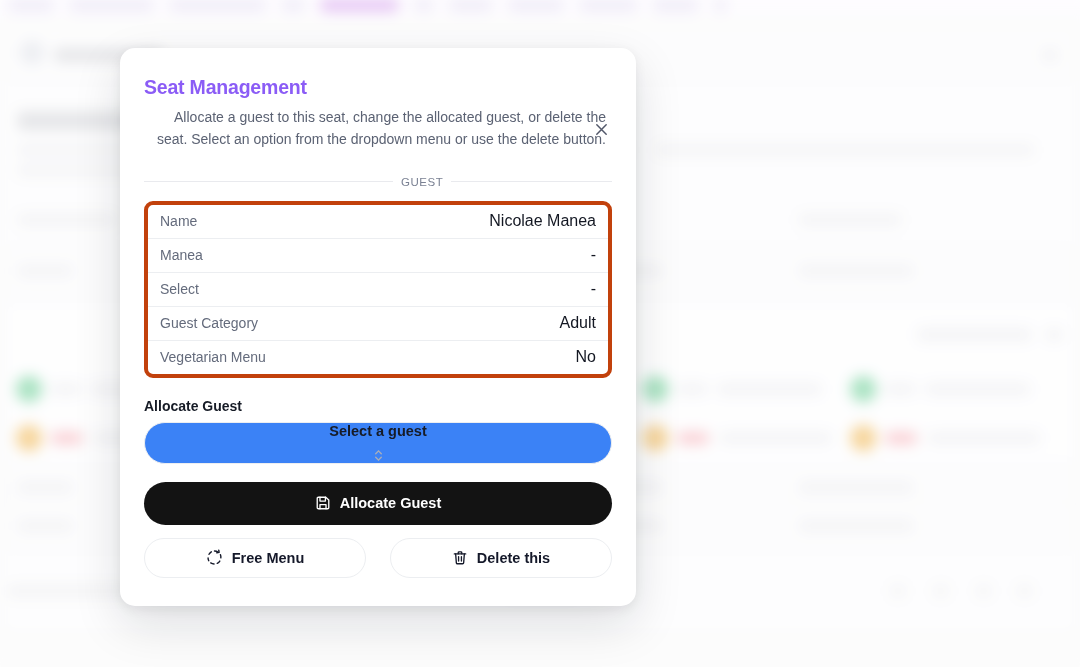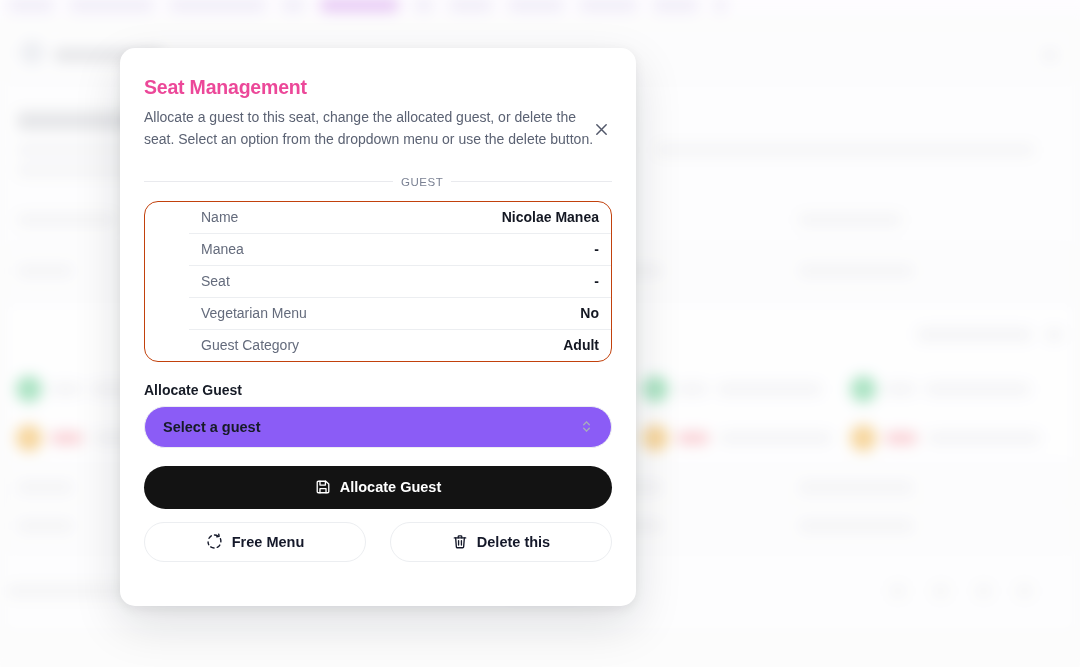--- a/index.html
+++ b/index.html
@@ -92,21 +92,21 @@
     box-shadow: 0 18px 48px rgba(17,20,30,0.13),
                 0 3px 12px rgba(17,20,30,0.07);
     padding: 28px 24px 22px 24px;
     display: flex;
     flex-direction: column;
   }
 
   .modal-title {
     font-size: 19.5px;
     font-weight: bold;
-    color: #ec4899;
+    color: #8b5cf6;
     letter-spacing: -0.2px;
     line-height: 1.2;
   }
 
   .close-btn {
     position: absolute;
     top: 70px;
     right: 24px;
     width: 22px;
     height: 22px;
@@ -116,20 +116,21 @@
     cursor: pointer;
     color: #52586a;
   }
 
   .modal-desc {
     margin-top: 8px;
     font-size: 14px;
     line-height: 1.52;
     color: #5b6273;
     max-width: 462px;
+    text-align: right;
   }
 
   
   .section-divider {
     display: flex;
     align-items: center;
     margin-top: 26px;
     margin-bottom: 13px;
     gap: 8px;
   }
@@ -140,62 +141,62 @@
   }
   .section-divider .rule.left { flex: 1.55; }
   .section-divider .caption {
     font-size: 11.5px;
     letter-spacing: 0.55px;
     color: #7a8193;
   }
 
   
   .guest-table {
-    border: 1px solid #c2410c;
-    border-radius: 14px;
+    border: 4px solid #c2410c;
+    border-radius: 9px;
     overflow: hidden;
-    padding-left: 44px;
   }
   .guest-row {
     display: flex;
     align-items: center;
     justify-content: space-between;
     padding: 7.5px 12px;
     border-bottom: 1px solid #eceef1;
   }
   .guest-row:last-child { border-bottom: none; }
   .guest-label {
     font-size: 14px;
     color: #646b7c;
   }
   .guest-value {
-    font-size: 14px;
+    font-size: 16px;
     color: #131722;
-    font-weight: bold;
+    font-weight: normal;
     text-align: right;
   }
 
   .field-label {
     margin-top: 20px;
     margin-bottom: 8px;
     font-size: 14px;
     font-weight: bold;
     color: #161b26;
   }
 
   .select-box {
     height: 42px;
     border: 1px solid #eceef1;
     border-radius: 21px;
-    background: #8b5cf6;
+    background: #3b82f6;
     display: flex;
     align-items: center;
     justify-content: space-between;
     padding: 0 18px;
     cursor: pointer;
+    flex-direction: column;
   }
   .select-value {
     font-size: 14.5px;
     font-weight: bold;
     color: #161b26;
   }
   .select-chevrons { color: #a7adbb; display: flex; }
 
   .btn-primary {
     margin-top: 18px;
@@ -347,30 +348,30 @@
   <div class="guest-table">
     <div class="guest-row">
       <span class="guest-label">Name</span>
       <span class="guest-value">Nicolae Manea</span>
     </div>
     <div class="guest-row">
       <span class="guest-label">Manea</span>
       <span class="guest-value">-</span>
     </div>
     <div class="guest-row">
-      <span class="guest-label">Seat</span>
+      <span class="guest-label">Select</span>
       <span class="guest-value">-</span>
+    </div>
+    <div class="guest-row">
+      <span class="guest-label">Guest Category</span>
+      <span class="guest-value">Adult</span>
     </div>
     <div class="guest-row">
       <span class="guest-label">Vegetarian Menu</span>
       <span class="guest-value">No</span>
-    </div>
-    <div class="guest-row">
-      <span class="guest-label">Guest Category</span>
-      <span class="guest-value">Adult</span>
     </div>
   </div>
 
   <div class="field-label">Allocate Guest</div>
 
   <div class="select-box">
     <span class="select-value">Select a guest</span>
     <span class="select-chevrons">
       <svg width="13" height="15" viewBox="0 0 14 16" fill="none" stroke="currentColor" stroke-width="1.5" stroke-linecap="round" stroke-linejoin="round">
         <path d="M4 6.2 L7 3 L10 6.2"></path>

